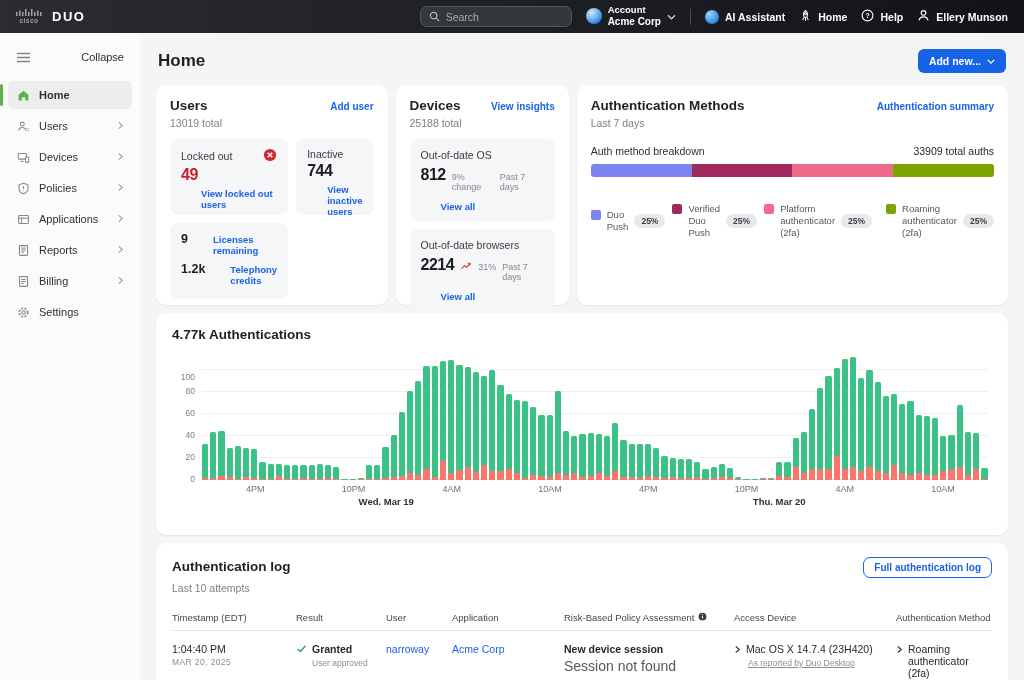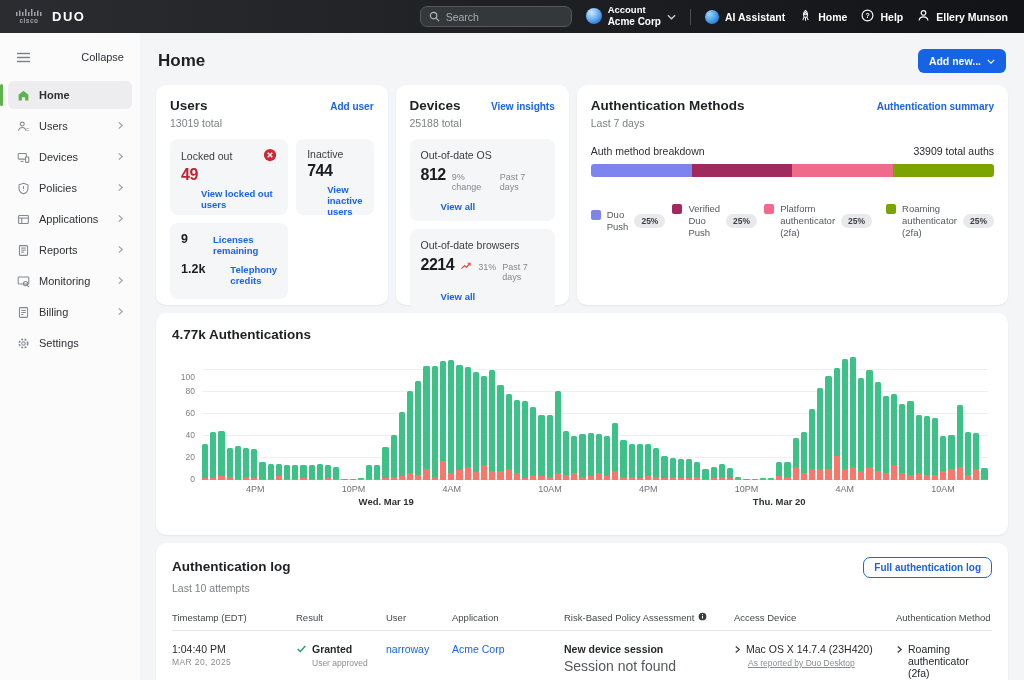--- a/index.html
+++ b/index.html
@@ -299,33 +299,20 @@
             </svg>
           </span>
           <span class="s-label">Reports</span>
           <span class="s-chev"><svg width="7" height="9" viewBox="0 0 8 10">
               <path d="M2 1.5 L6 5 L2 8.5" stroke="#9a9da2" fill="none" stroke-width="1.3"></path>
             </svg></span>
         </div>
         <div class="side-item">
           <span class="s-icon">
             <svg width="13" height="13" viewBox="0 0 16 16">
-              <rect x="1.5" y="2.5" width="13" height="8.5" rx="1" stroke="#85888d" fill="none" stroke-width="1.3"></rect>
-              <circle cx="10.5" cy="10.5" r="2.6" stroke="#85888d" fill="none" stroke-width="1.3"></circle>
-              <line x1="12.4" y1="12.4" x2="14.8" y2="14.8" stroke="#85888d" fill="none" stroke-width="1.3"></line>
-            </svg>
-          </span>
-          <span class="s-label">Monitoring</span>
-          <span class="s-chev"><svg width="7" height="9" viewBox="0 0 8 10">
-              <path d="M2 1.5 L6 5 L2 8.5" stroke="#9a9da2" fill="none" stroke-width="1.3"></path>
-            </svg></span>
-        </div>
-        <div class="side-item">
-          <span class="s-icon">
-            <svg width="13" height="13" viewBox="0 0 16 16">
               <rect x="3" y="2" width="10" height="12" rx="1" stroke="#85888d" fill="none" stroke-width="1.3"></rect>
               <line x1="5.2" y1="5.5" x2="10.8" y2="5.5" stroke="#85888d" fill="none" stroke-width="1.3"></line>
               <line x1="5.2" y1="8" x2="10.8" y2="8" stroke="#85888d" fill="none" stroke-width="1.3"></line>
               <line x1="5.2" y1="10.5" x2="8" y2="10.5" stroke="#85888d" fill="none" stroke-width="1.3"></line>
             </svg>
           </span>
           <span class="s-label">Billing</span>
           <span class="s-chev"><svg width="7" height="9" viewBox="0 0 8 10">
               <path d="M2 1.5 L6 5 L2 8.5" stroke="#9a9da2" fill="none" stroke-width="1.3"></path>
             </svg></span>

